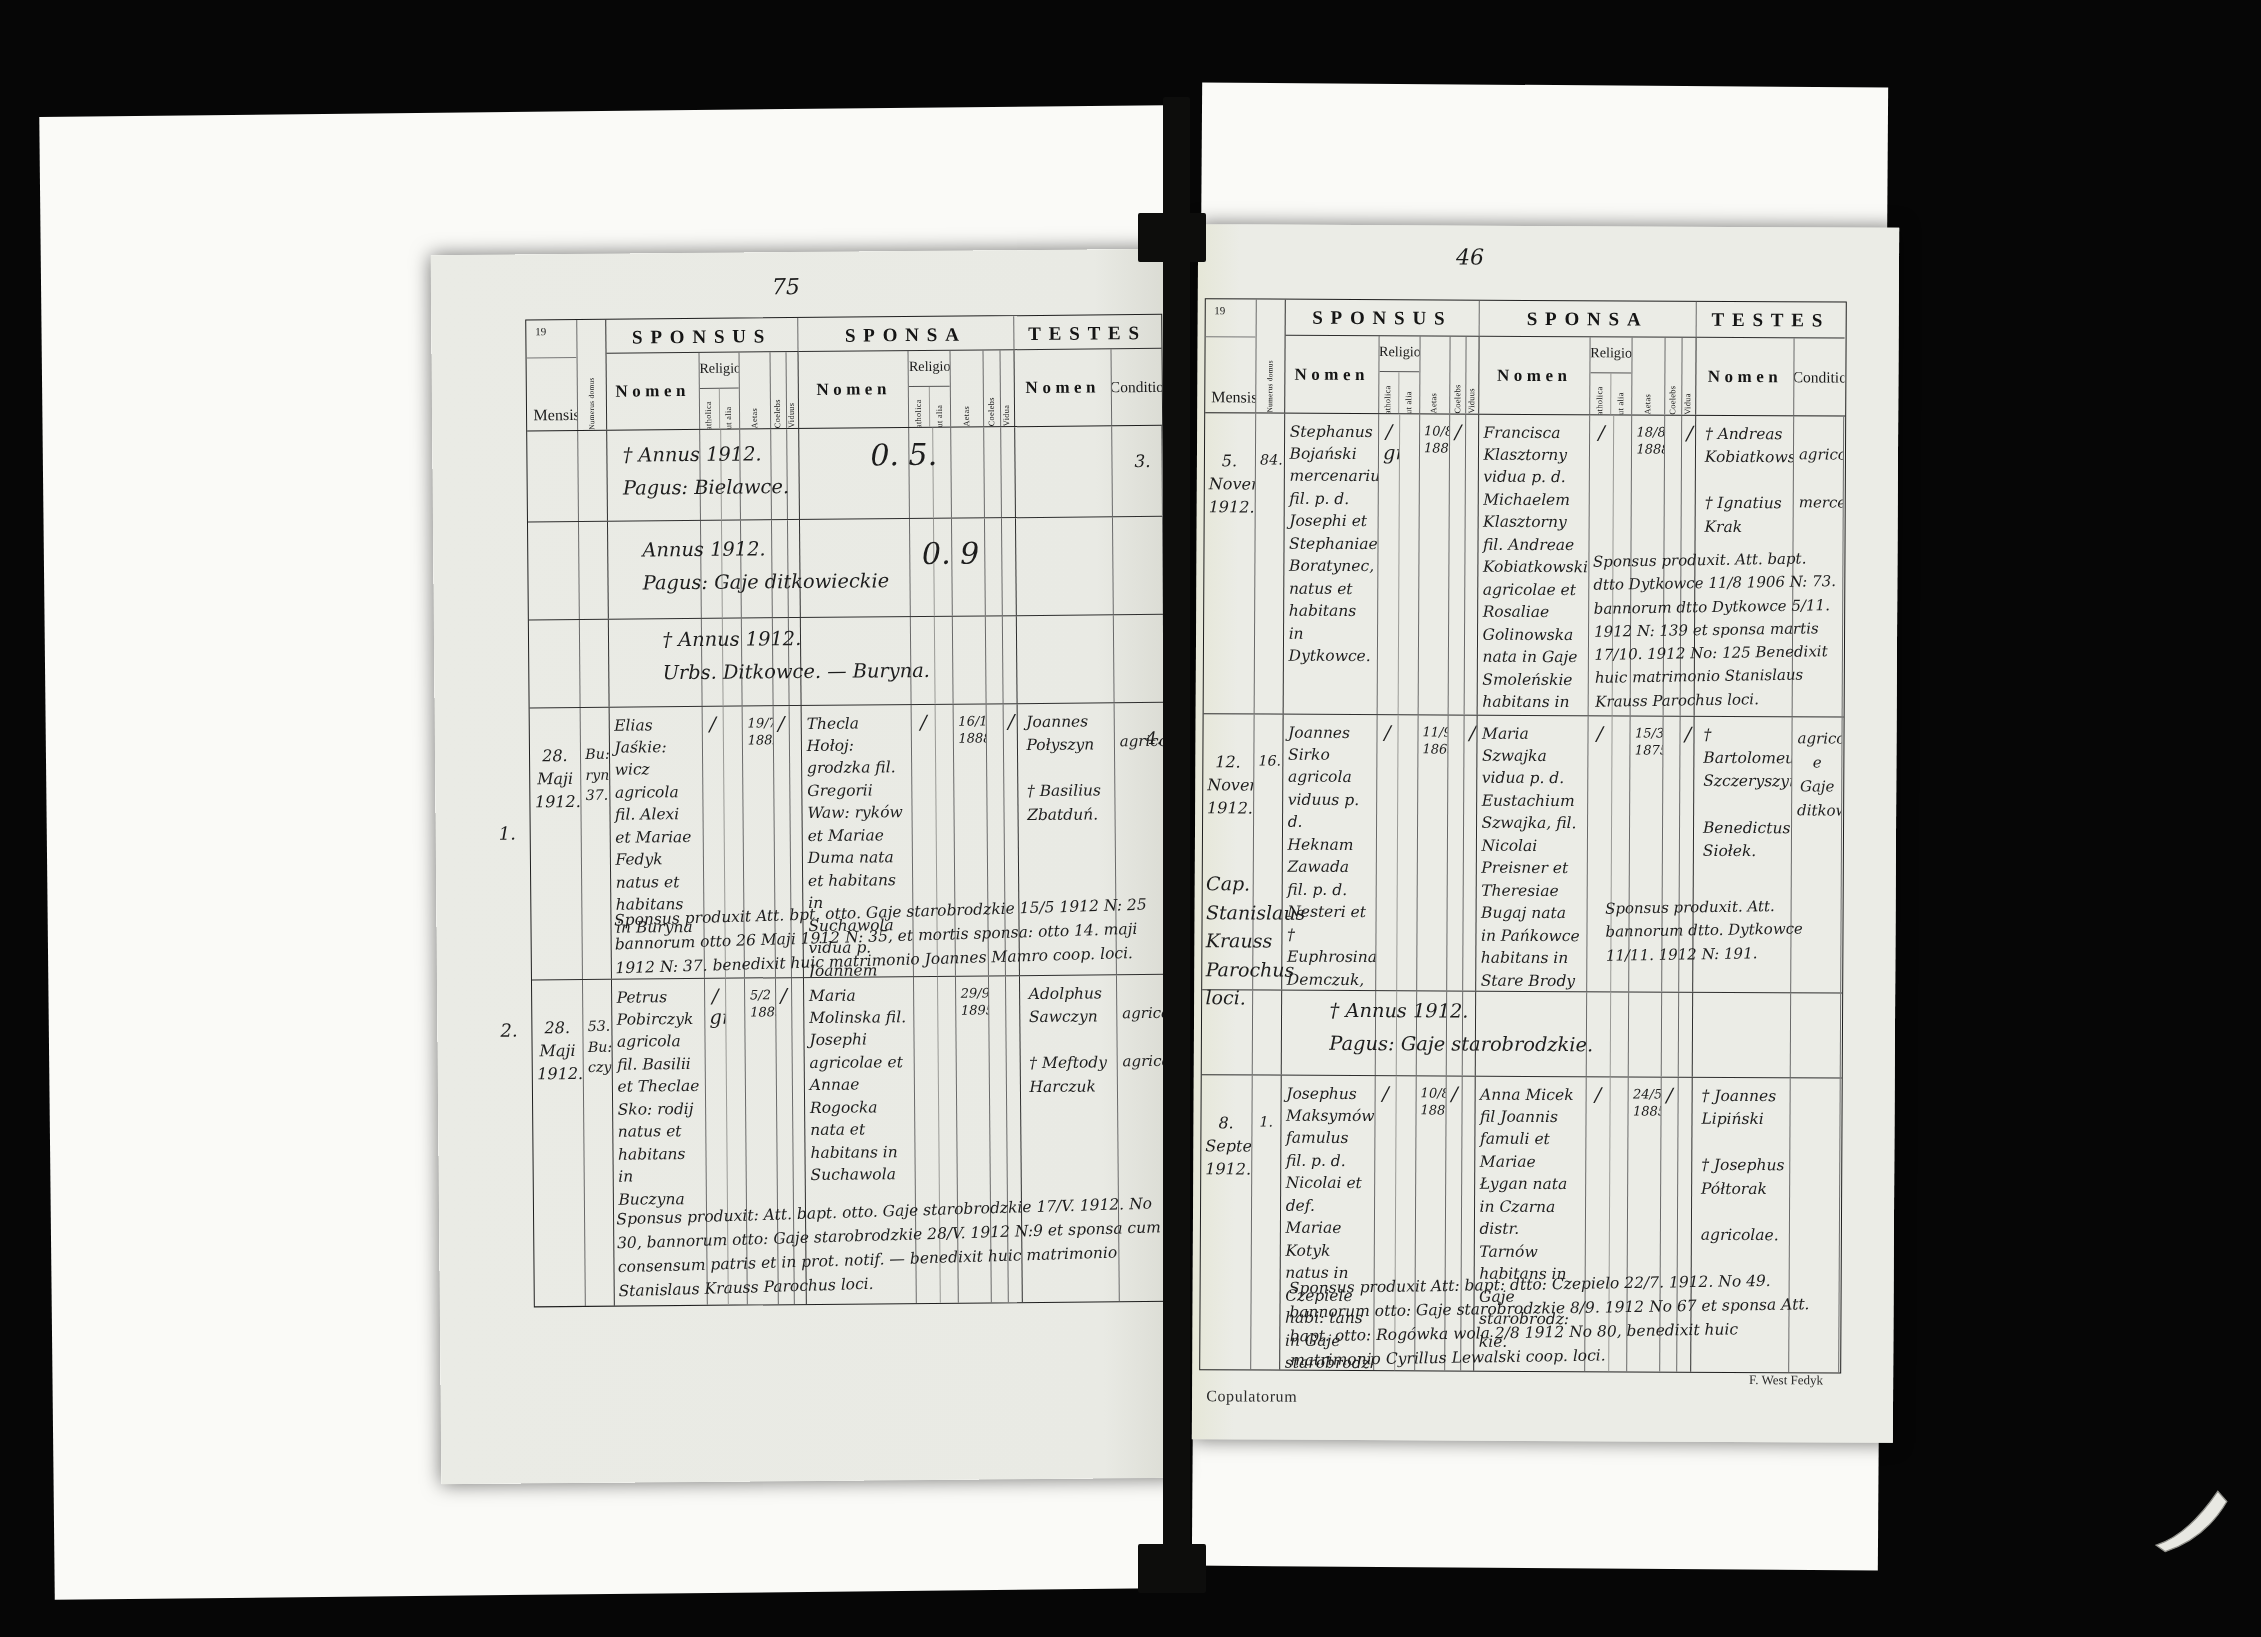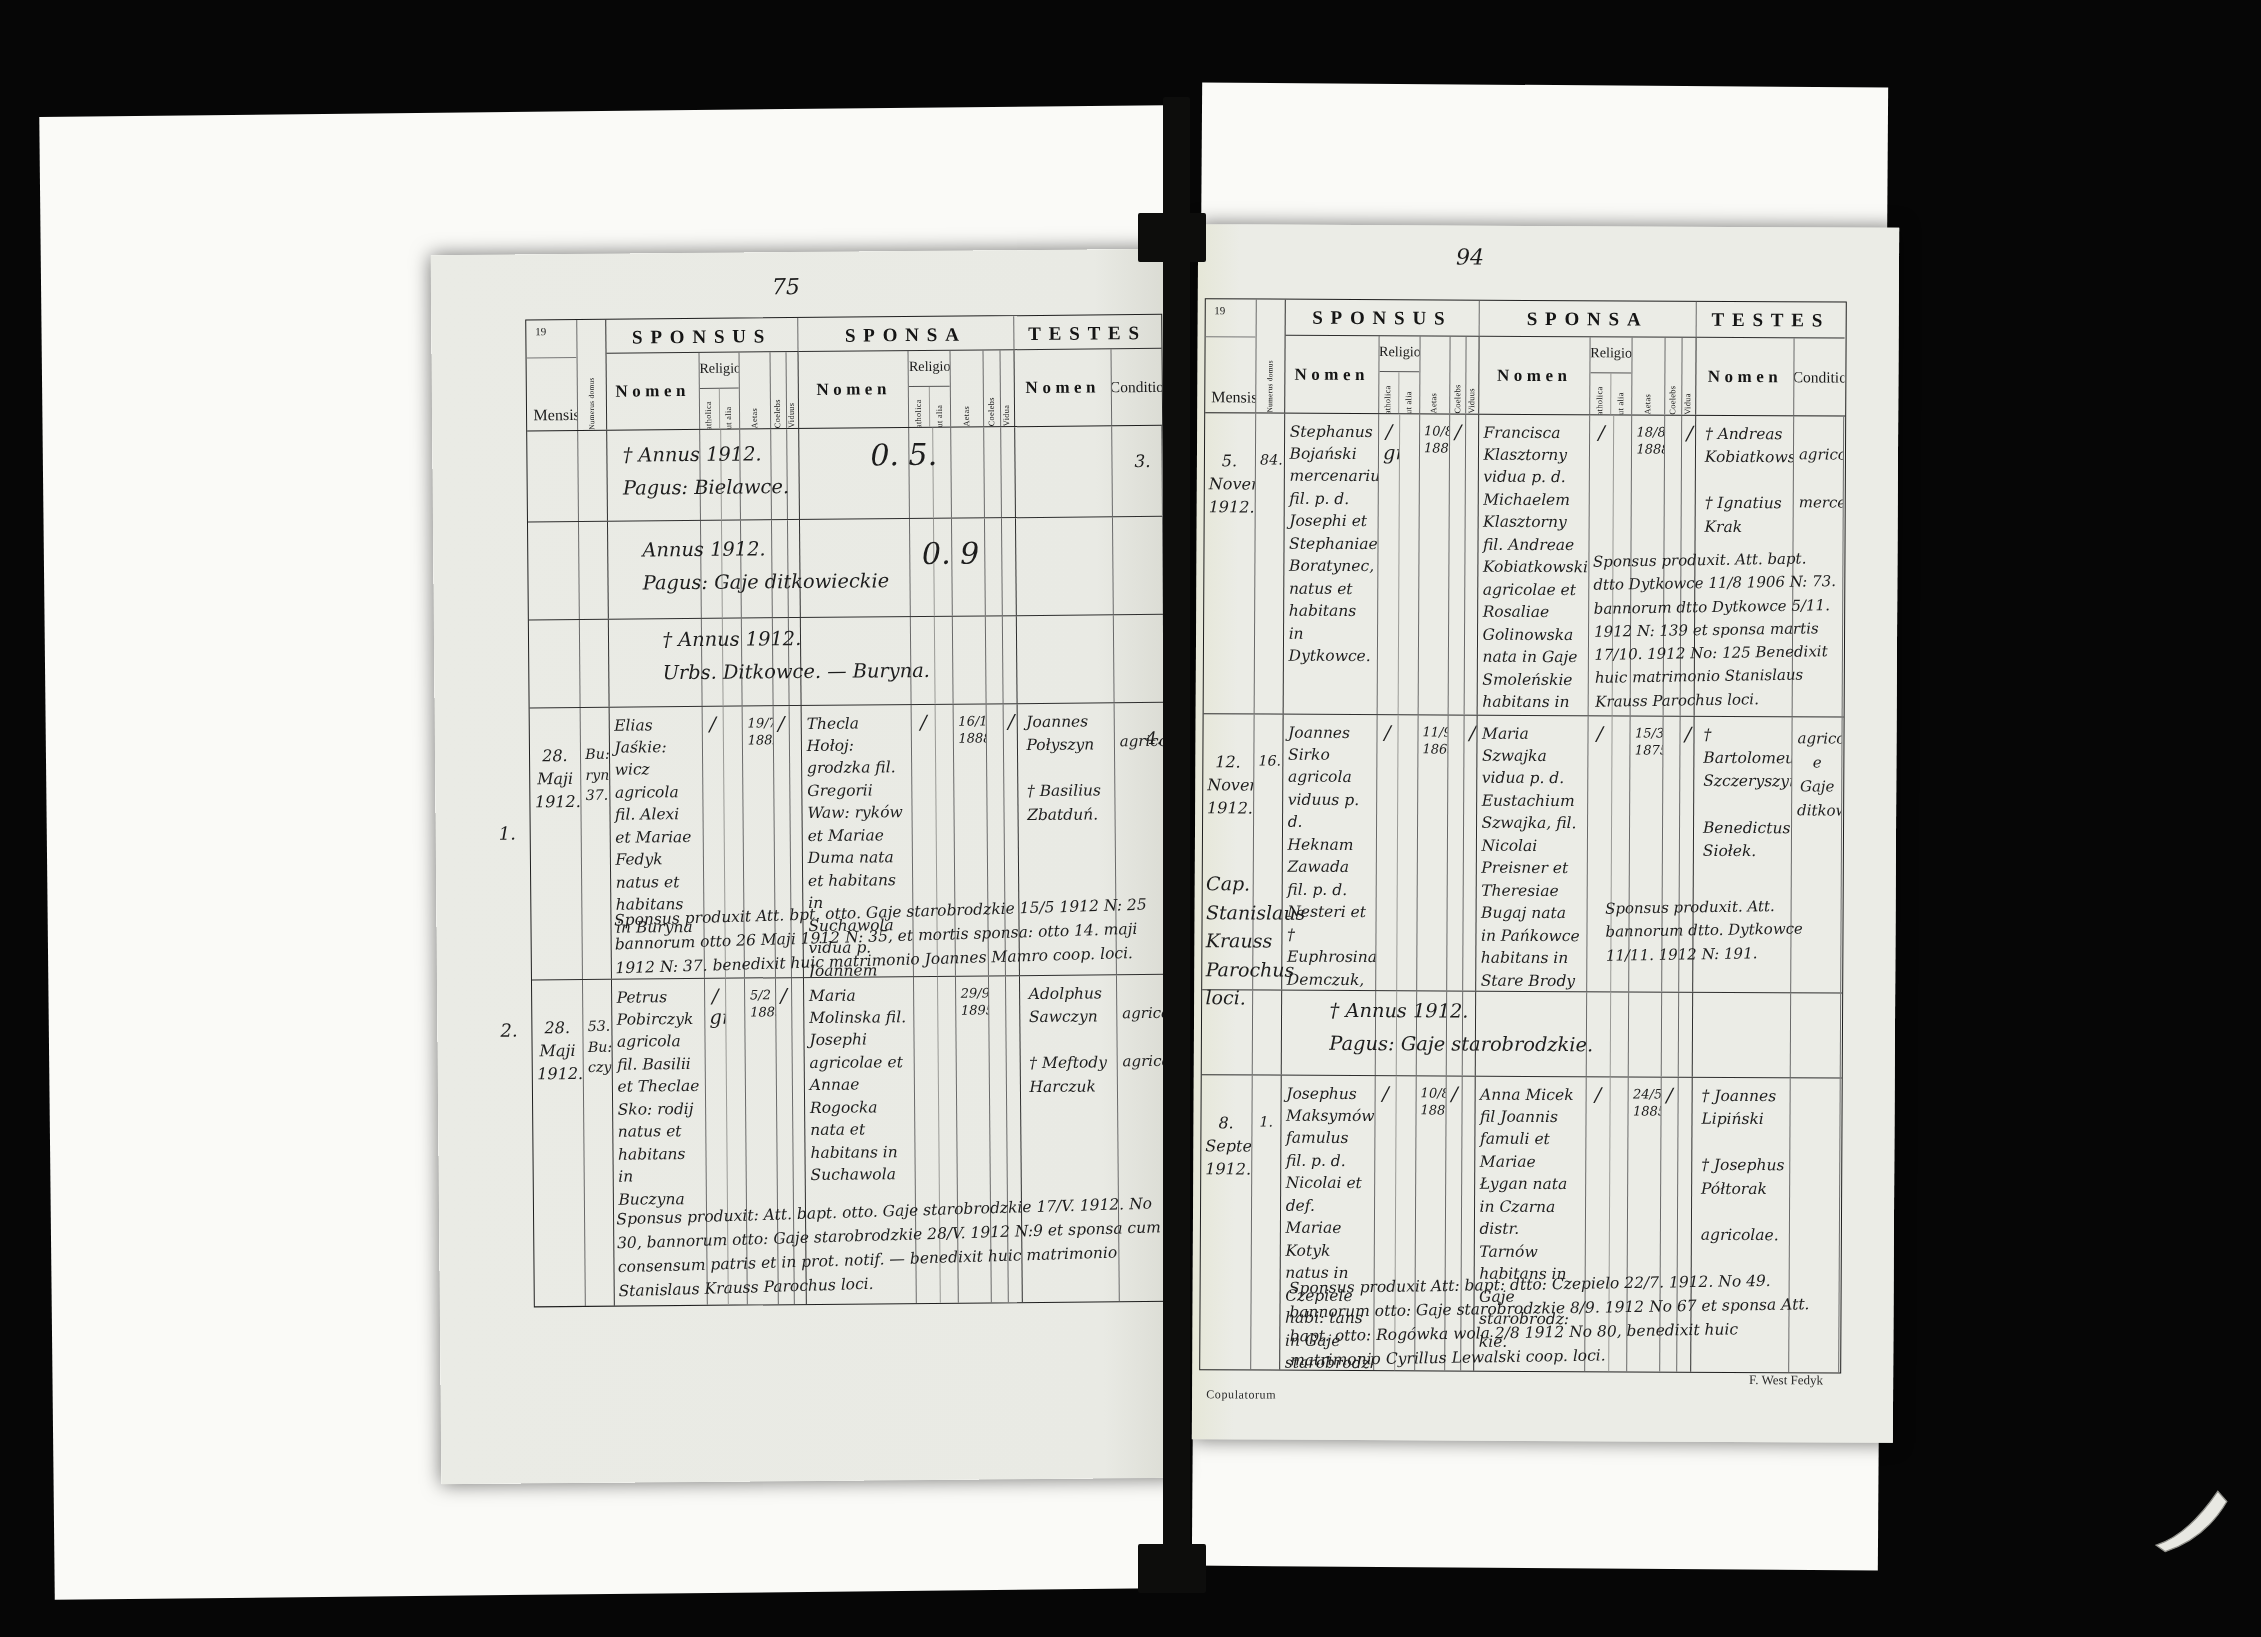--- a/index.html
+++ b/index.html
@@ -274,21 +274,21 @@
 
 agricola</div>
       <div class="overlay hw ordinal" style="left:-32px;top:12%">2.</div>
       <div class="overlay hw note" style="left:13%;right:1%;bottom:7.8px">Sponsus produxit: Att. bapt. otto. Gaje starobrodzkie 17/V. 1912. No 30, bannorum otto: Gaje starobrodzkie 28/V. 1912 N:9 et sponsa cum consensum patris et in prot. notif. — benedixit huic matrimonio Stanislaus Krauss Parochus loci.</div>
     </div>
   </div>
 </div>
 
 <div class="page right-pg" style="left:1195px;top:226px;width:701px;height:1215px;transform:rotate(0.3deg)">
 
-  <div class="pagenum hw" style="left:258px;top:19.4px">94</div>
+  <div class="pagenum hw" style="left:258px;top:19.4px">46</div>
 
   <div class="rtable" style="left:6.5px;top:74px;width:640px">
 
     <div class="thead" style="height:113px;grid-template-rows:36px 1fr">
       <div class="hcell" style="grid-area:1/1/3/2">
         <div class="y19">19</div>
         <div class="mensis-label">Mensis</div>
       </div>
       <div class="hcell heavy" style="grid-area:1/2/3/3">
         <div class="vwrap">
@@ -469,21 +469,21 @@
 
 † Josephus
 Półtorak
 
 agricolae.</div>
       <div class="tcell c-cond hw pre"></div>
       <div class="overlay hw note" style="left:14%;right:1%;bottom:2.6px">Sponsus produxit Att: bapt: dtto: Czepielo 22/7. 1912. No 49. bannorum otto: Gaje starobrodzkie 8/9. 1912 No 67 et sponsa Att. bapt. otto: Rogówka wola 2/8 1912 No 80, benedixit huic matrimonio Cyrillus Lewalski coop. loci.</div>
     </div>
   </div>
 
-  <div class="printed-small" style="left:14.2px;top:1163px;font-size:12px;letter-spacing:0.6px">Copulatorum</div>
+  <div class="printed-small" style="left:14.2px;top:1163px;font-size:16px;letter-spacing:0.6px">Copulatorum</div>
   <div class="printed-small" style="left:557px;top:1145px;font-size:13px">F. West Fedyk</div>
 </div>
 
 <div class="spine" style="left:1163px;top:97px;width:27px;height:1494px"></div>
 <div class="spine" style="left:1138px;top:213px;width:68px;height:49px"></div>
 <div class="spine" style="left:1138px;top:1544px;width:68px;height:49px"></div>
 
 <svg class="curl" style="left:2151px;top:1473px" width="90" height="84" viewBox="0 0 140 130">
   <path d="M8,112 Q58,96 104,28 L118,44 Q84,102 22,122 Z" fill="#e8e8e2" stroke="#8f8f89" stroke-width="2"></path>
 </svg>

